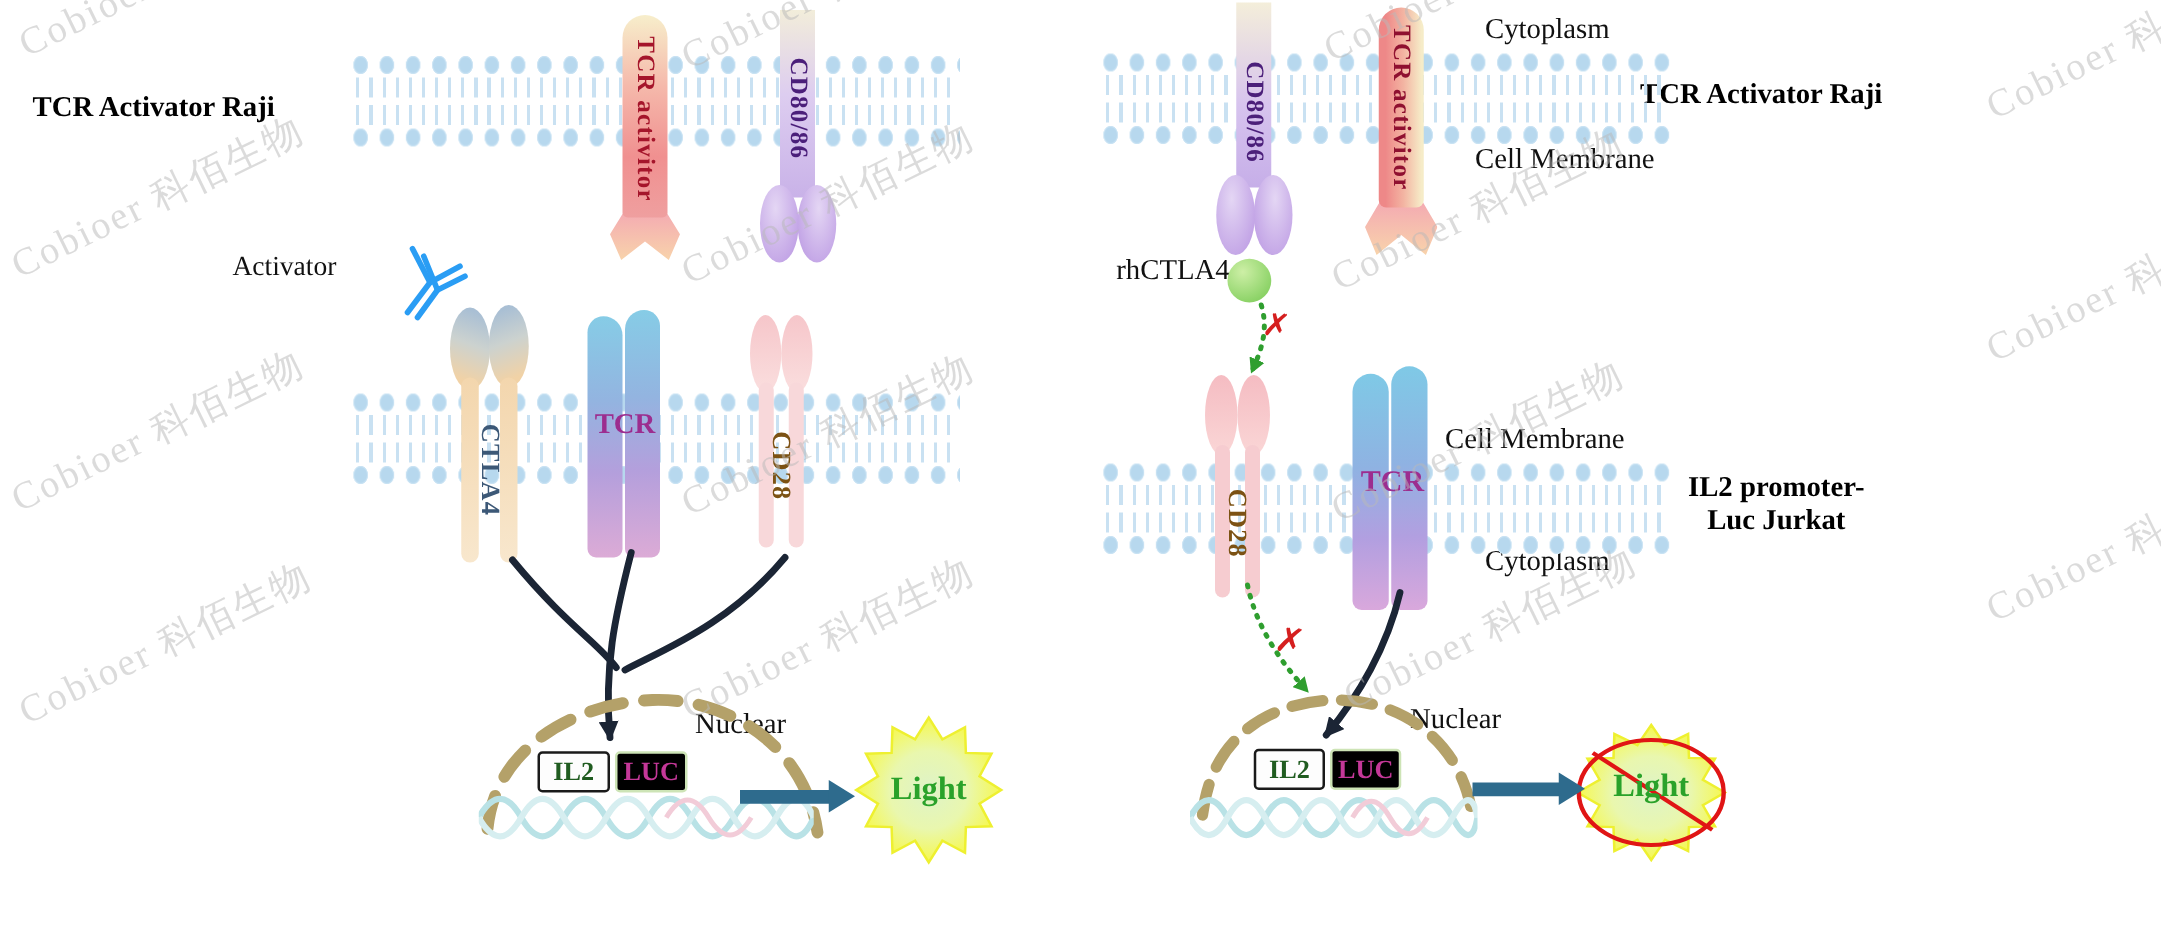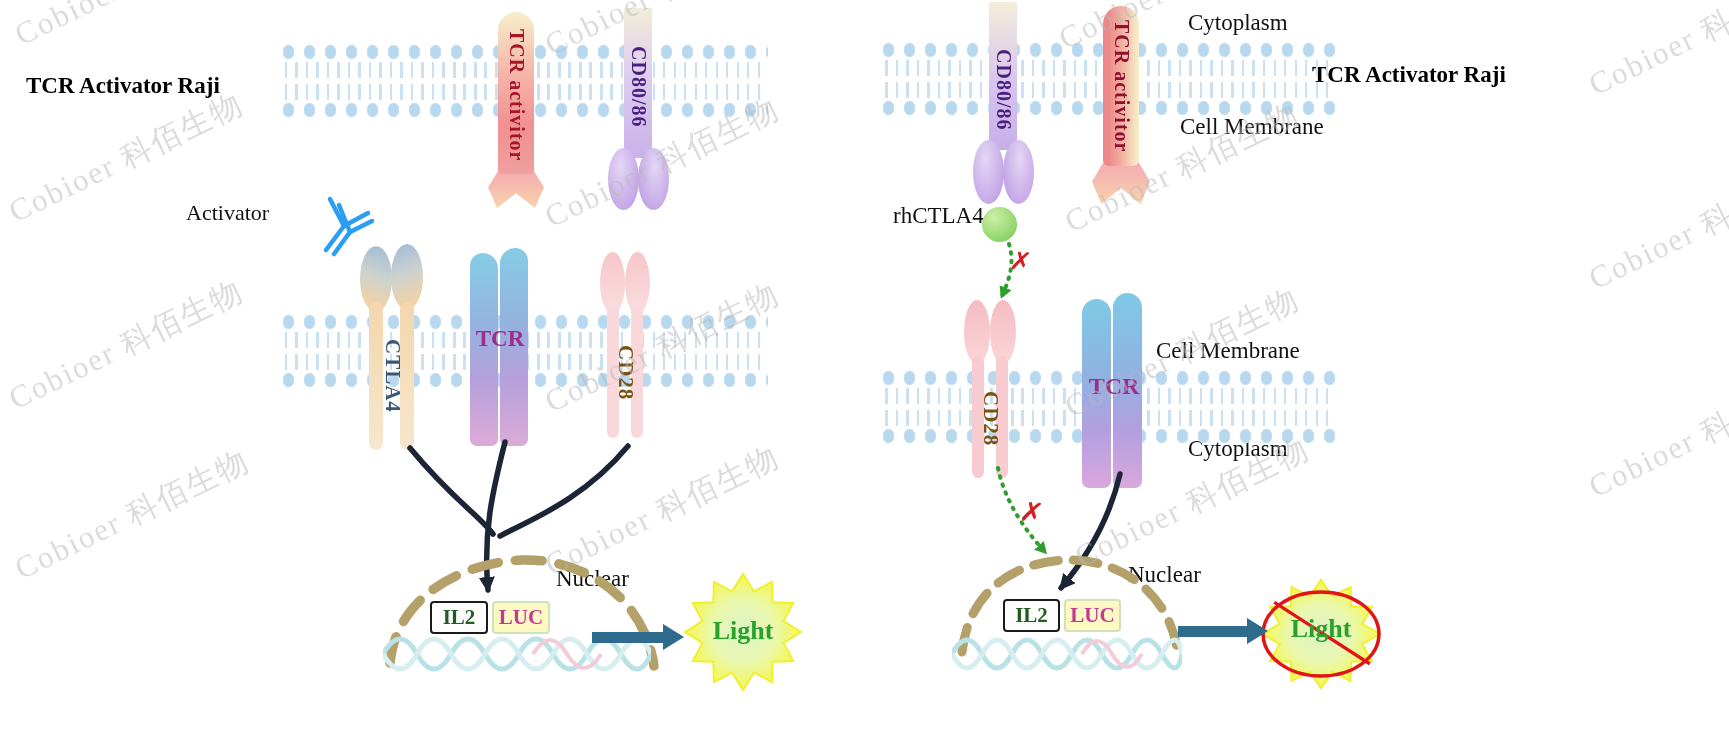--- a/index.html
+++ b/index.html
@@ -37,21 +37,21 @@
     font-size:20px;z-index:6;white-space:nowrap;}
   .hlabel{position:absolute;text-align:center;font-weight:bold;z-index:6;}
 
   
   .round{border-radius:50%;}
 
   
   .gene-box{position:absolute;height:33px;border-radius:4px;display:flex;
     align-items:center;justify-content:center;font-weight:bold;font-size:21px;z-index:8;}
   .il2-box{background:#fdfdfd;border:2px solid #1a1a1a;color:#205c20;}
-  .luc-box{background:#fef9c3;border:2px solid #cde4b6;color:#c43898;}
+  .luc-box{background:#000000;border:2px solid #cde4b6;color:#c43898;}
 
   
   .blue-arrow{position:absolute;height:11px;background:#2e6b8d;z-index:8;}
   .blue-arrow::after{content:"";position:absolute;right:-20px;top:-8px;width:0;height:0;
     border-left:21px solid #2e6b8d;border-top:13px solid transparent;border-bottom:13px solid transparent;}
 
   .svg-layer{position:absolute;z-index:7;}
   .redx{position:absolute;color:#d51f1f;font-weight:bold;z-index:9;font-family:"DejaVu Sans",sans-serif;}
   .light-text{position:absolute;text-align:center;font-weight:bold;font-size:26px;color:#2aa22a;z-index:9;}
 </style>
@@ -245,20 +245,24 @@
     <div style="left:31px;top:0;width:29px;height:195px;border-radius:16px 16px 8px 8px;
          background:linear-gradient(180deg,#7fc9e6 0%,#8fb2e2 40%,#b29fe0 70%,#d9a8dc 100%);"></div>
     <span class="hlabel" style="left:0;top:80px;width:64px;color:#9c2d8f;font-size:24px;">TCR</span>
   </div>
 
   <div class="lbl" style="left:1188px;top:10px;">Cytoplasm</div>
   <div class="lbl-bold" style="left:1312px;top:62px;">TCR Activator Raji</div>
   <div class="lbl" style="left:1180px;top:114px;">Cell Membrane</div>
   <div class="lbl" style="left:893px;top:203px;">rhCTLA4</div>
   <div class="lbl" style="left:1156px;top:338px;">Cell Membrane</div>
+  <div class="abs center" style="left:1332px;top:377px;width:178px;">
+    <div class="center" style="font-size:23px;font-weight:bold;">IL2 promoter-</div>
+    <div class="center" style="font-size:23px;font-weight:bold;">Luc Jurkat</div>
+  </div>
   <div class="lbl" style="left:1188px;top:436px;">Cytoplasm</div>
   <div class="lbl" style="left:1128px;top:562px;">Nuclear</div>
 
   <svg class="svg-layer" style="left:983px;top:462px;" width="85" height="100" viewBox="0 0 85 100">
     <defs>
       <marker id="mgrn2" markerUnits="userSpaceOnUse" markerWidth="14" markerHeight="13" refX="9" refY="6.5" orient="auto">
         <path d="M0,0 L12,6.5 L0,13 Z" fill="#2f9e2f"></path>
       </marker>
     </defs>
     <path d="M15,6 C22,40 42,68 62,90" fill="none" stroke="#2f9e2f" stroke-width="4" stroke-dasharray="1.5 7" stroke-linecap="round" marker-end="url(#mgrn2)"></path>

